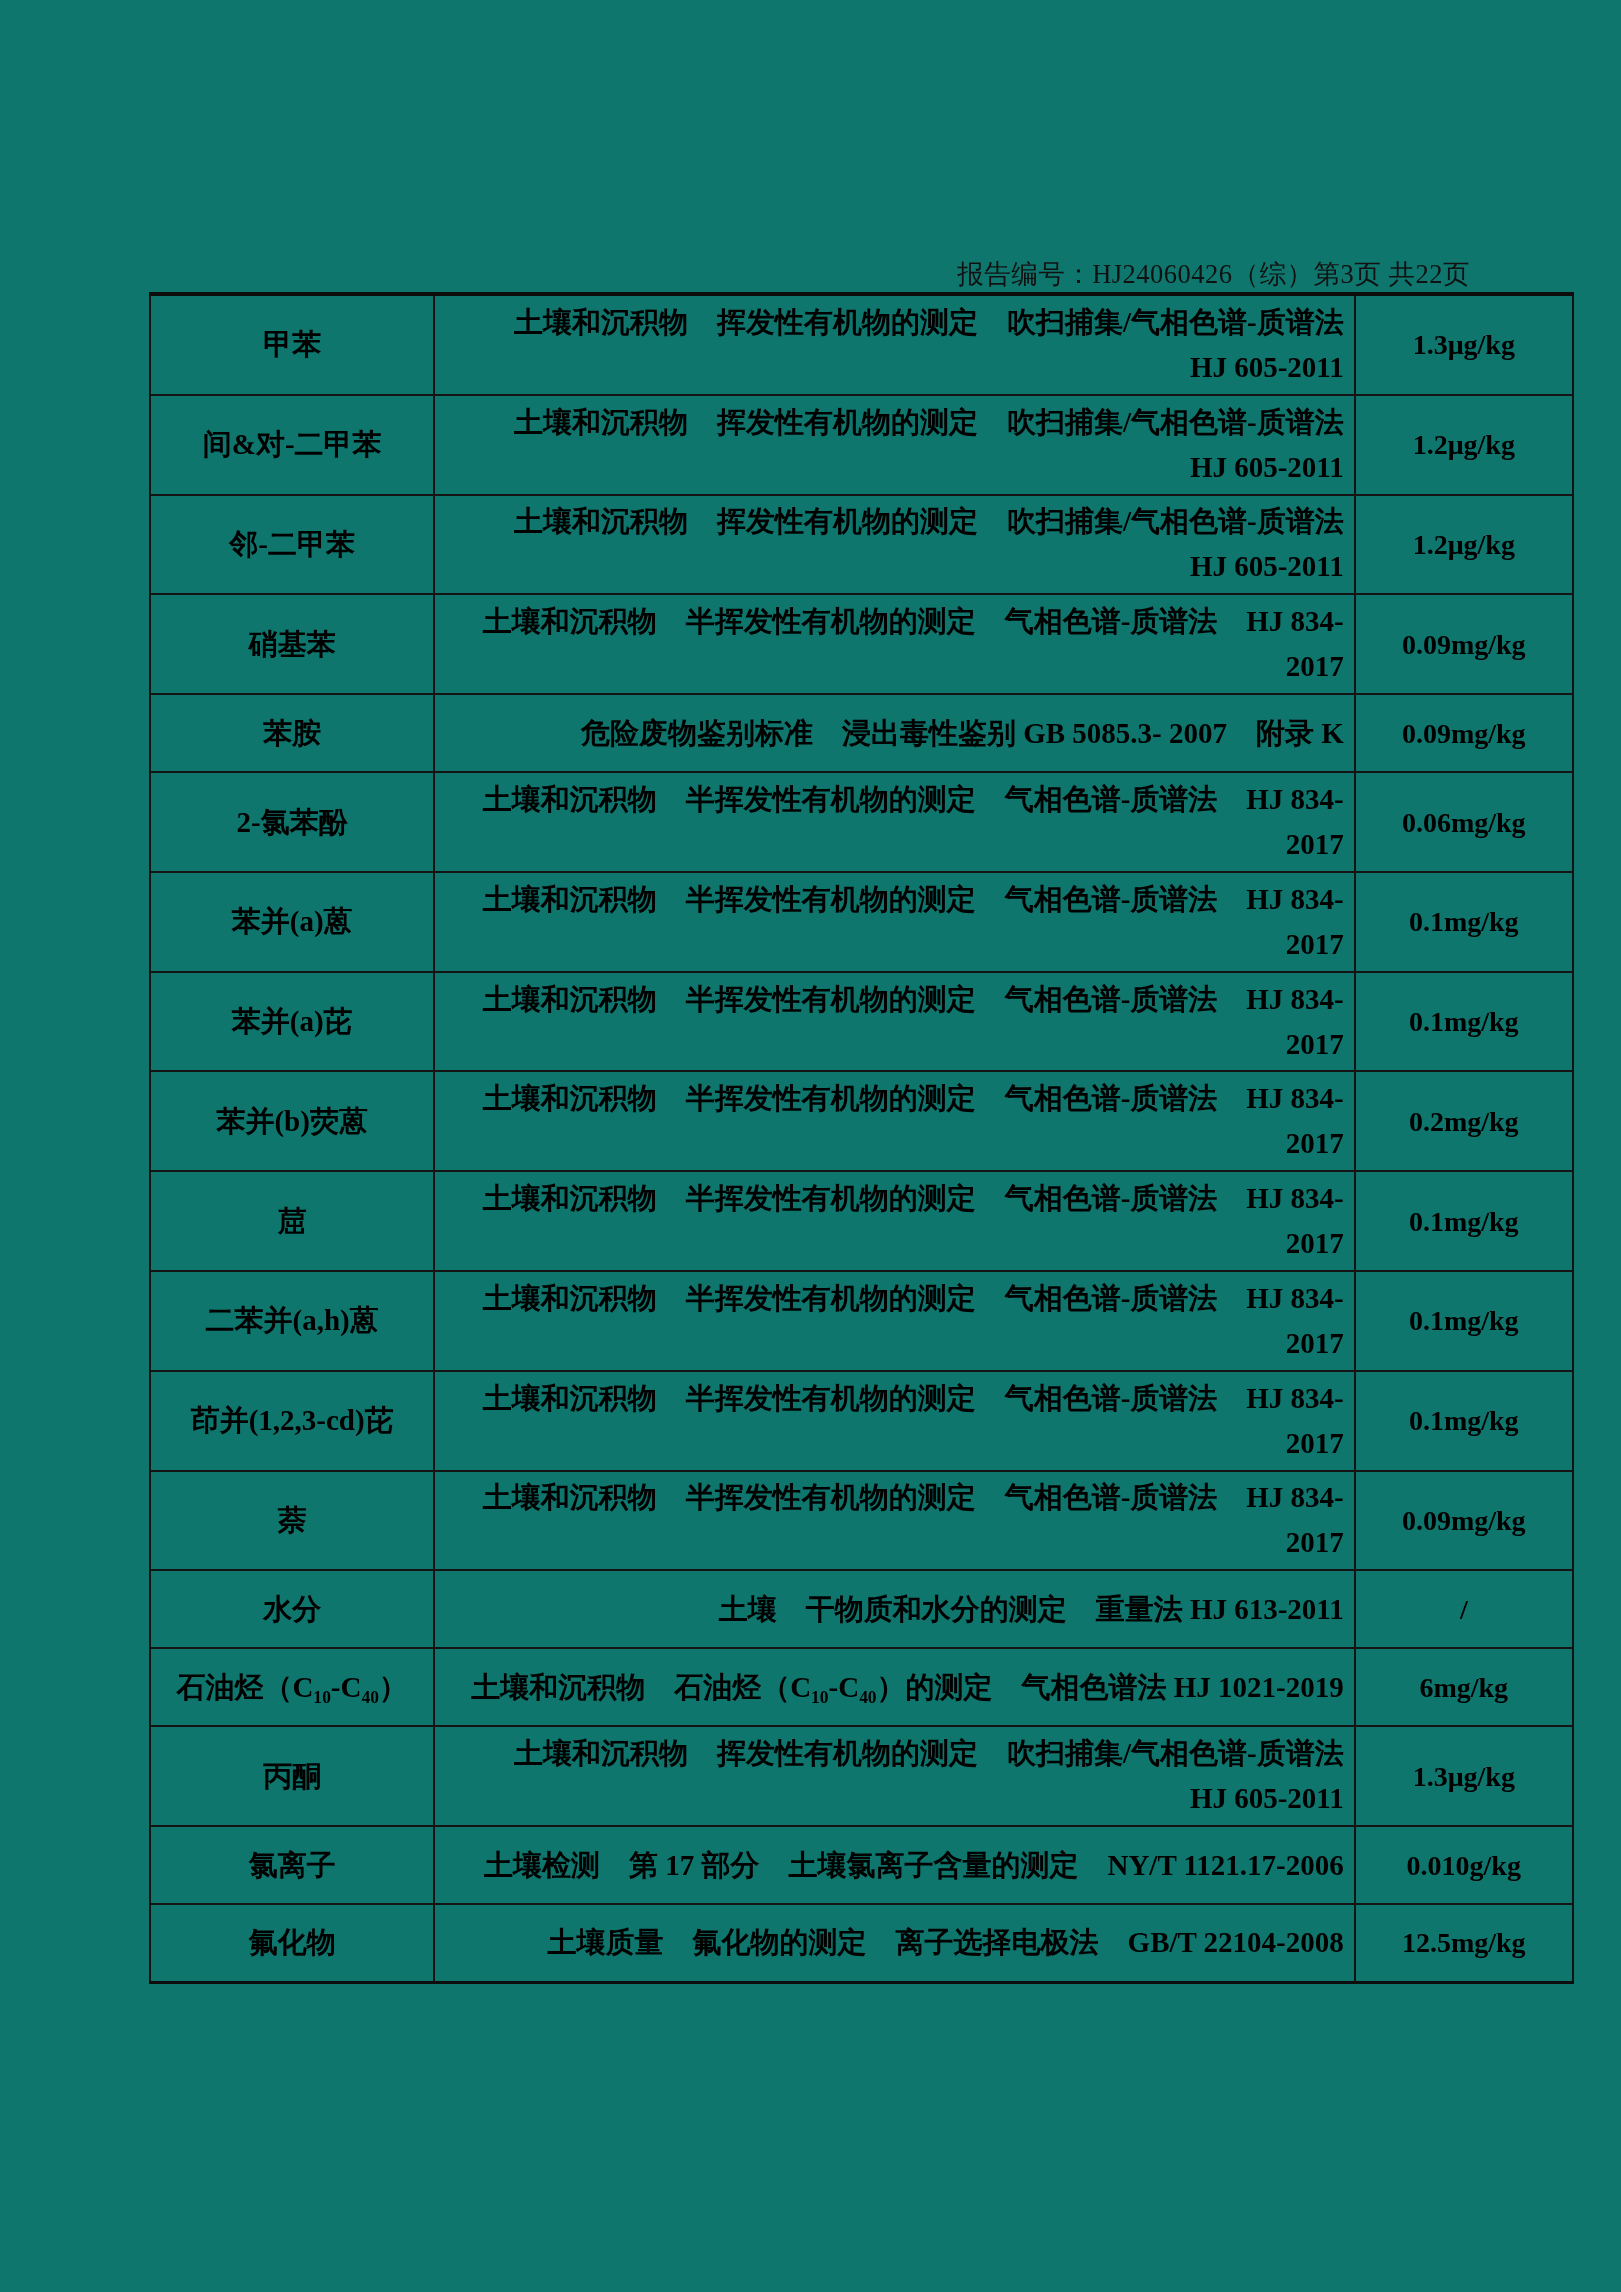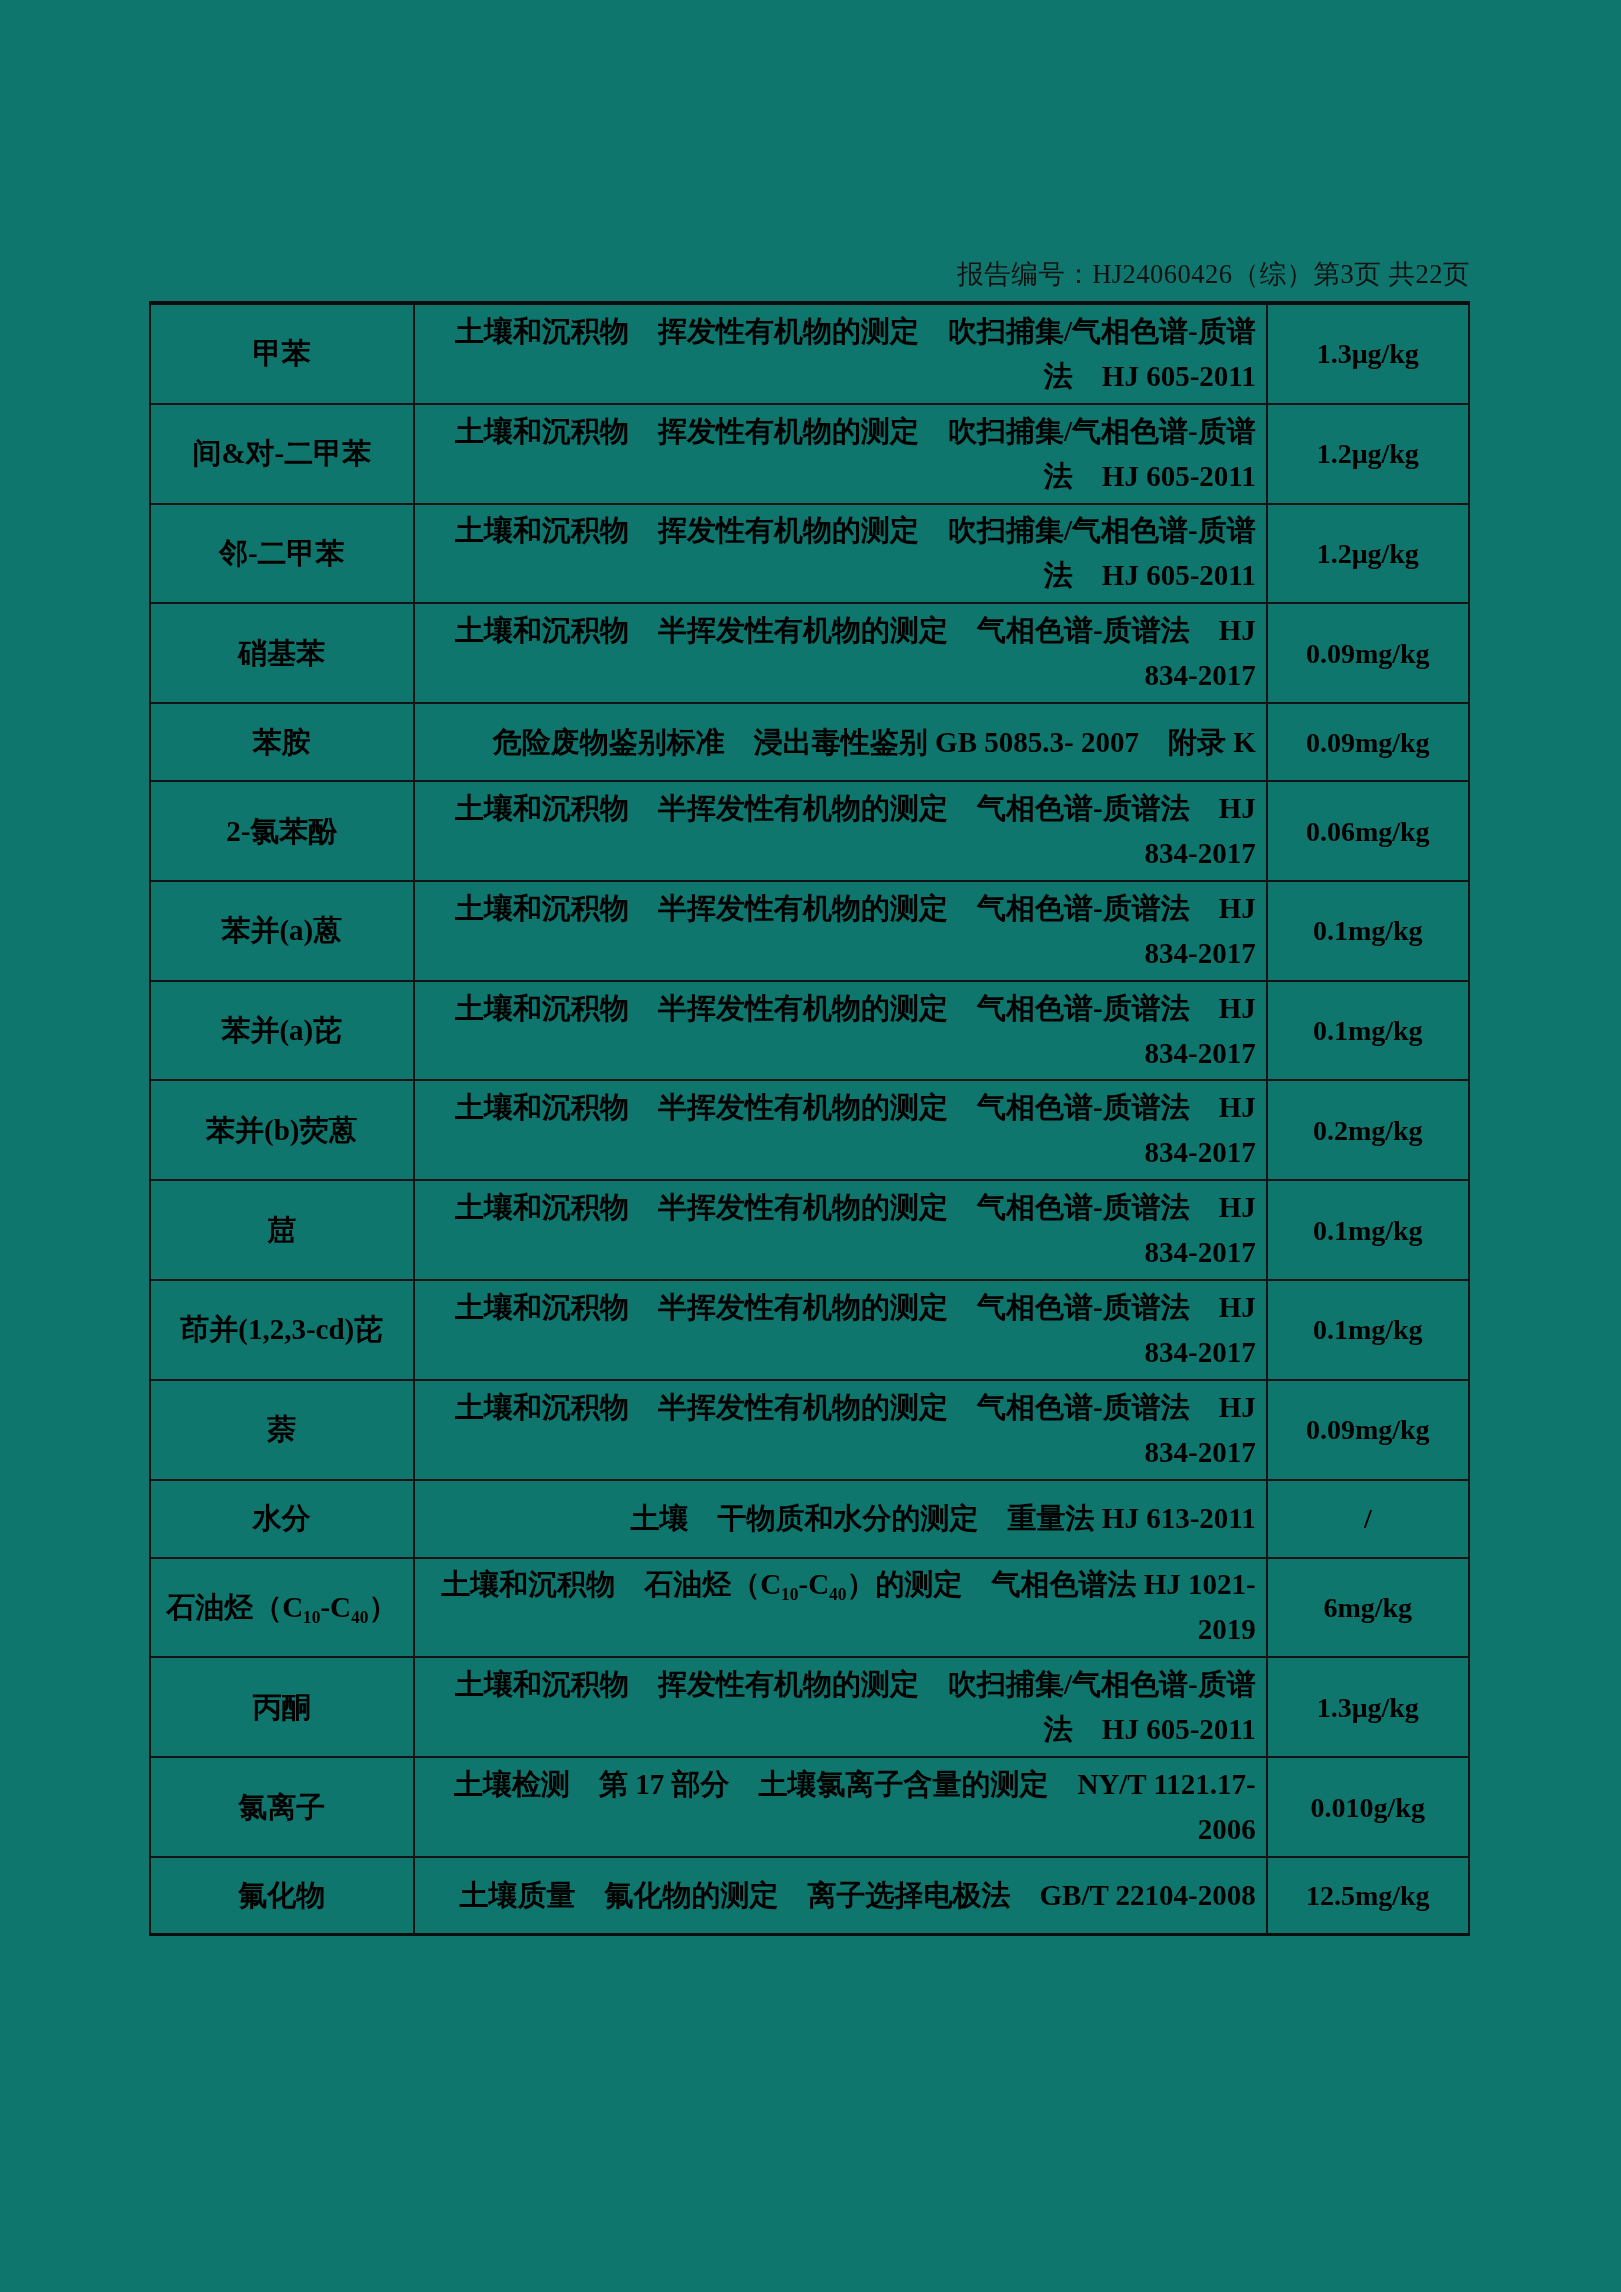--- a/index.html
+++ b/index.html
@@ -16,22 +16,22 @@
     top:256px;
     right:151px;
     font-size:26.5px;
     letter-spacing:0.5px;
     white-space:nowrap;
     color:#111;
   }
   table.methods{
     position:absolute;
     left:149px;
-    top:301px;
-    width:1321px;
+    top:292px;
+    width:1425px;
     border-collapse:collapse;
     table-layout:fixed;
     border-left:2.9px solid #0d0d0d;
     border-right:2.9px solid #0d0d0d;
     border-top:4.9px solid #0d0d0d;
     border-bottom:3.9px solid #0d0d0d;
   }
   table.methods td{
     border:2px solid #141414;
     vertical-align:middle;
@@ -116,20 +116,25 @@
         <tr style="height: 86px;">
           <td class="col-name">苯并(b)荧蒽</td>
           <td class="col-method">土壤和沉积物　半挥发性有机物的测定　气相色谱-质谱法　HJ 834-2017</td>
           <td class="col-value">0.2mg/kg</td>
         </tr>
         <tr style="height: 84px;">
           <td class="col-name">䓛</td>
           <td class="col-method">土壤和沉积物　半挥发性有机物的测定　气相色谱-质谱法　HJ 834-2017</td>
           <td class="col-value">0.1mg/kg</td>
         </tr>
+        <tr style="height: 87px;">
+          <td class="col-name">二苯并(a,h)蒽</td>
+          <td class="col-method">土壤和沉积物　半挥发性有机物的测定　气相色谱-质谱法　HJ 834-2017</td>
+          <td class="col-value">0.1mg/kg</td>
+        </tr>
         <tr style="height: 86px;">
           <td class="col-name">茚并(1,2,3-cd)芘</td>
           <td class="col-method">土壤和沉积物　半挥发性有机物的测定　气相色谱-质谱法　HJ 834-2017</td>
           <td class="col-value">0.1mg/kg</td>
         </tr>
         <tr style="height: 86px;">
           <td class="col-name">萘</td>
           <td class="col-method">土壤和沉积物　半挥发性有机物的测定　气相色谱-质谱法　HJ 834-2017</td>
           <td class="col-value">0.09mg/kg</td>
         </tr>

